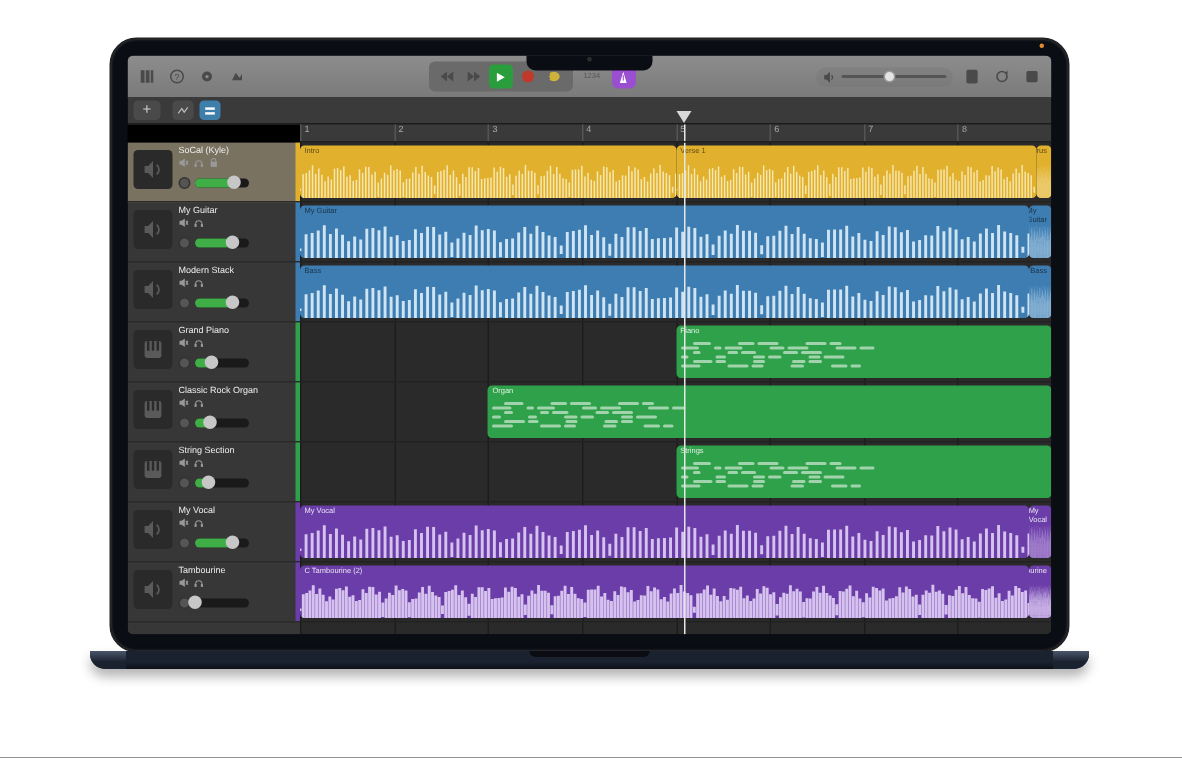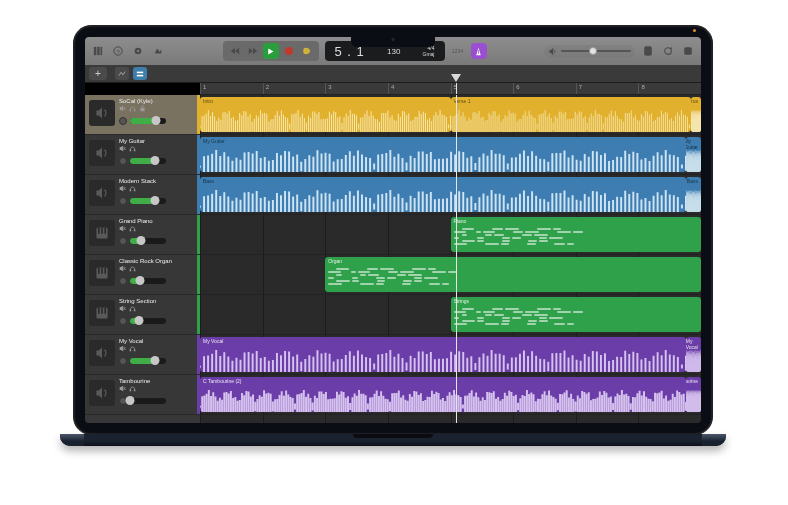--- a/index.html
+++ b/index.html
@@ -283,30 +283,20 @@
               <div class="rec-dot"></div>
             </div>
           <div class="tb-btn cycle-btn">
               <svg viewBox="0 0 12 12" width="10" height="10">
                 <path class="tb-icon" d="M2 4 A4 3 0 1 1 2 8" fill="none" stroke="#cdb33a" stroke-width="1.5"></path>
                 <path fill="#cdb33a" d="M1 6 L3 4 L3 8 Z"></path>
               </svg>
             </div>
         </div>
 
-        <div class="lcd">
-          <div>
-            <div class="main-counter">5 . 1</div>
-          </div>
-          <div class="sub2">130</div>
-          <div class="sub">
-            <span>4/4</span>
-            <span>Gmaj</span>
-          </div>
-        </div>
 
         <div class="tb-btn" style="font-size:5px;color:#555;">1234</div>
         <div class="purple-btn">
           <svg viewBox="0 0 12 12" width="9" height="9">
               <path fill="#fff" d="M6 1 L9 11 L3 11 Z"></path>
               <rect fill="#9a4fd1" x="5.5" y="4" width="1" height="5"></rect>
             </svg>
         </div>
 
         <div class="spacer"></div>

